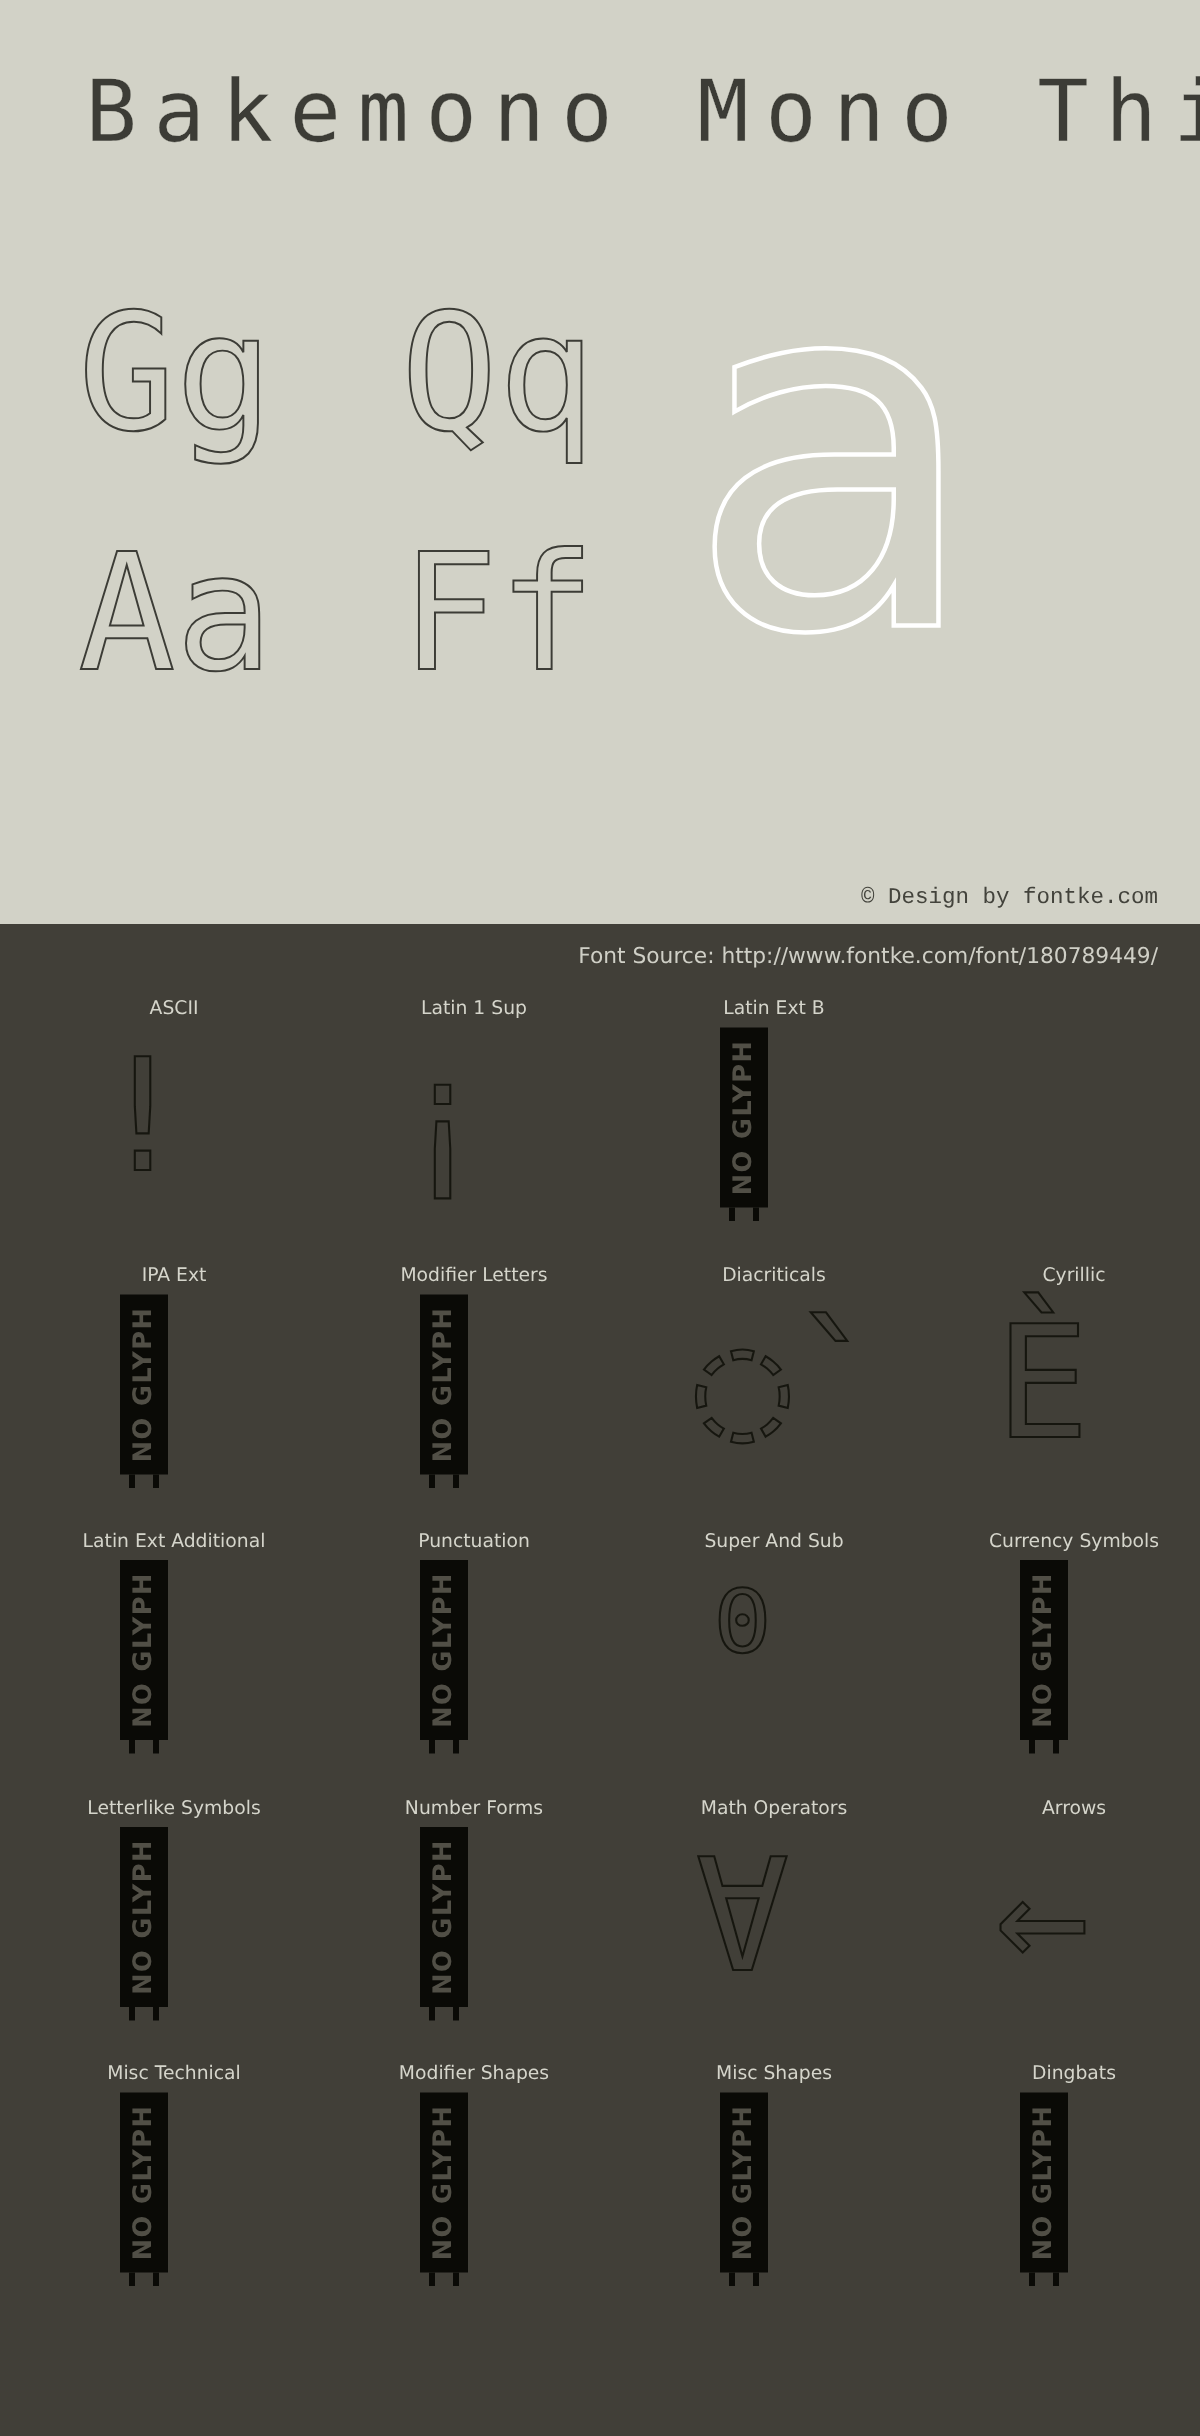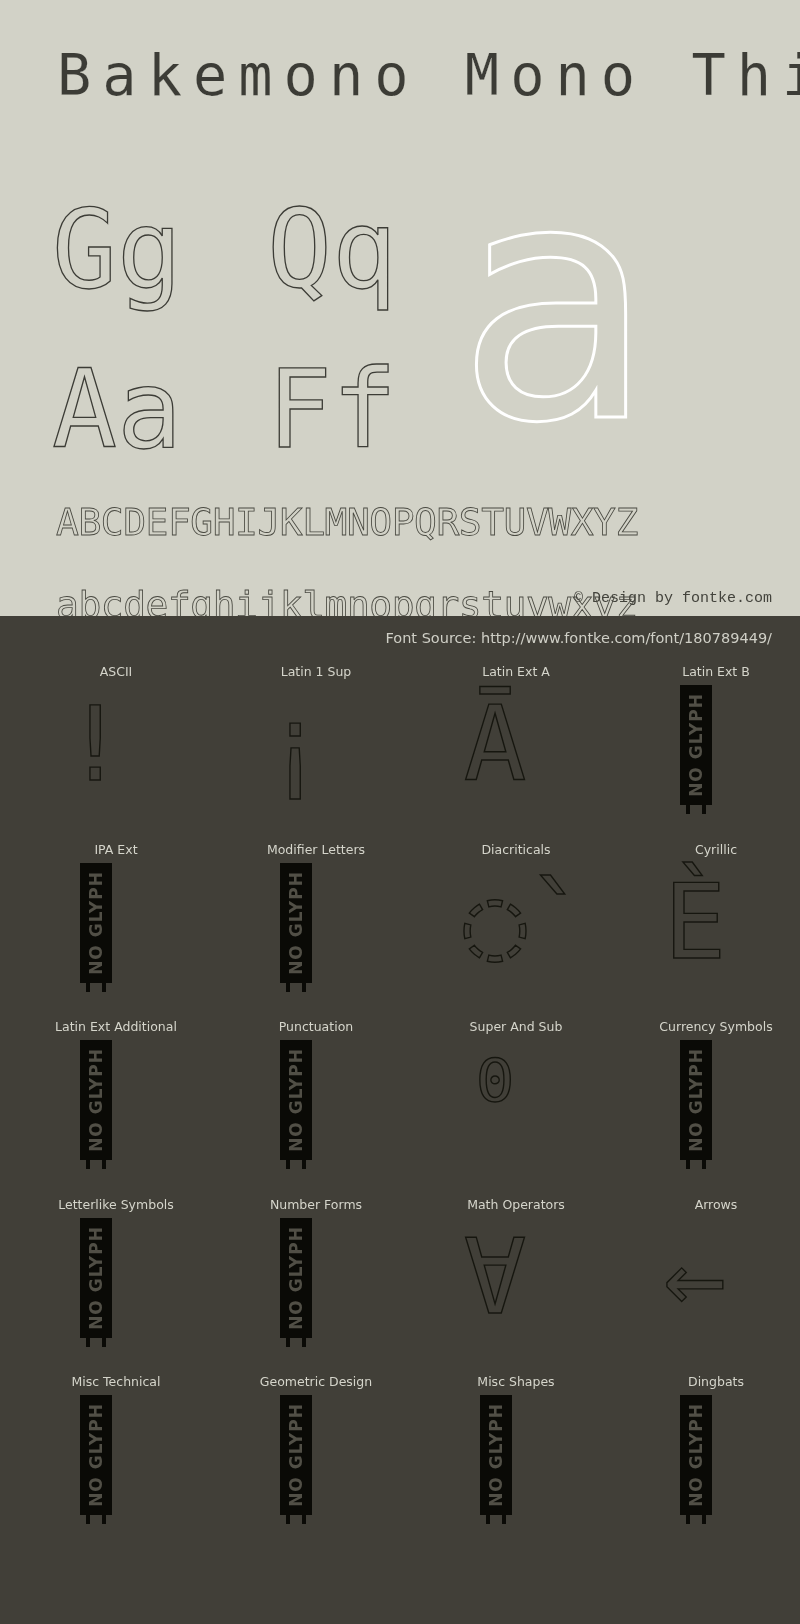--- a/index.html
+++ b/index.html
@@ -150,25 +150,20 @@
       <div class="pairrow">
         <div class="cell">Gg</div>
         <div class="cell">Qq</div>
       </div>
       <div class="pairrow">
         <div class="cell">Aa</div>
         <div class="cell">Ff</div>
       </div>
     </div>
 
-    <div class="alpha">
-      <div class="line">ABCDEFGHIJKLMNOPQRSTUVWXYZ</div>
-      <div class="line">abcdefghijklmnopqrstuvwxyz</div>
-      
-    </div>
 
     <div class="copyright">© Design by fontke.com</div>
   </div>
 
   <div class="blocks">
 
     <div class="source">Font Source: http://www.fontke.com/font/180789449/</div>
 
     <div class="grid">
 
@@ -179,26 +174,20 @@
             <div class="gl shift-l">!</div>
           </div>
         </div>
         <div class="gcell">
           <div class="blabel">Latin 1 Sup</div>
           <div class="sample">
             <div class="gl shift-l">¡</div>
           </div>
         </div>
         <div class="gcell">
-          <div class="blabel">Latin Ext A</div>
-          <div class="sample">
-            <div class="gl shift-l">Ā</div>
-          </div>
-        </div>
-        <div class="gcell">
           <div class="blabel">Latin Ext B</div>
           <div class="sample">
             <div class="noglyph">
               <span class="txt">NO GLYPH</span>
             </div>
           </div>
         </div>
       </div>
 
       <div class="grow">
@@ -299,21 +288,21 @@
       <div class="grow">
         <div class="gcell">
           <div class="blabel">Misc Technical</div>
           <div class="sample">
             <div class="noglyph">
               <span class="txt">NO GLYPH</span>
             </div>
           </div>
         </div>
         <div class="gcell">
-          <div class="blabel">Geometric Design</div>
+          <div class="blabel">Modifier Shapes</div>
           <div class="sample">
             <div class="noglyph">
               <span class="txt">NO GLYPH</span>
             </div>
           </div>
         </div>
         <div class="gcell">
           <div class="blabel">Misc Shapes</div>
           <div class="sample">
             <div class="noglyph">

